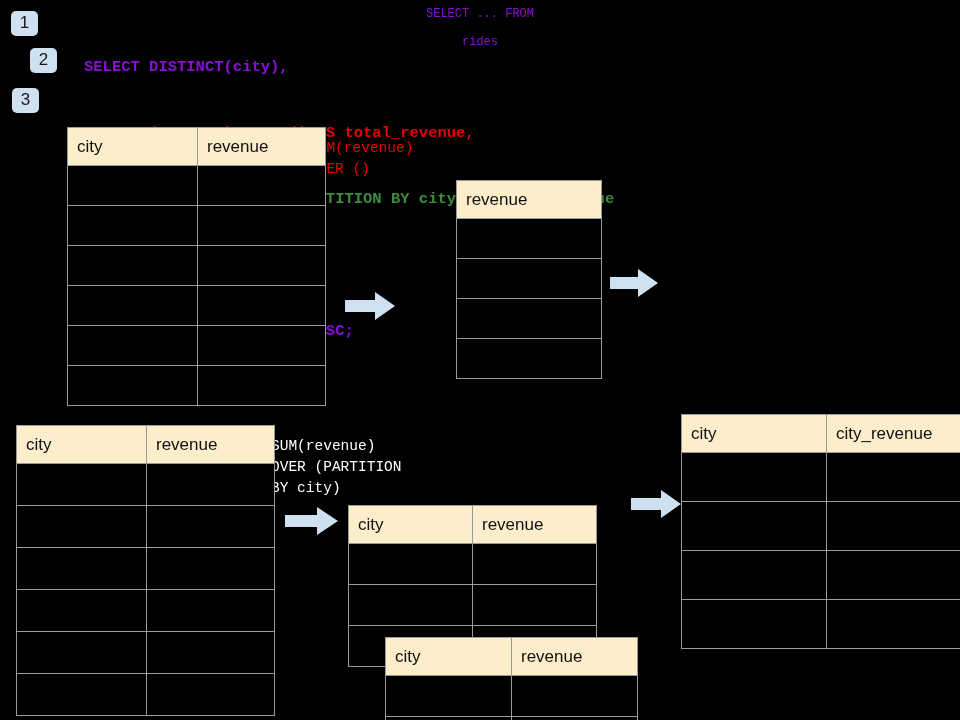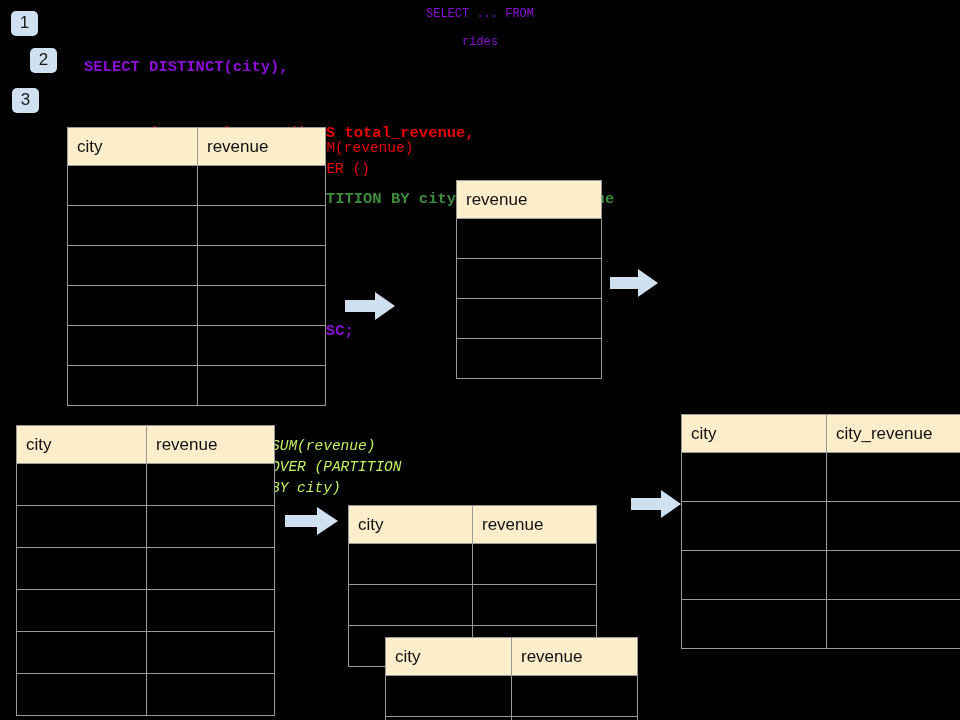--- a/index.html
+++ b/index.html
@@ -51,21 +51,21 @@
 
   
   .anno{
     position:absolute;
     font-family:"Liberation Mono","DejaVu Sans Mono",monospace;
     font-size:14.5px;
     line-height:21px;
     white-space:pre;
   }
   #anno-total{left:309px;top:138px;color:#e80000;}
-  #anno-part{left:271px;top:436px;color:#bef264;font-style:italic;}
+  #anno-part{left:271px;top:436px;color:#ffffff;}
 
   
   .tbl{
     position:absolute;
     border-collapse:collapse;
     table-layout:fixed;
     background:#000;
   }
   .tbl td{
     border:1px solid #9a9a9a;

